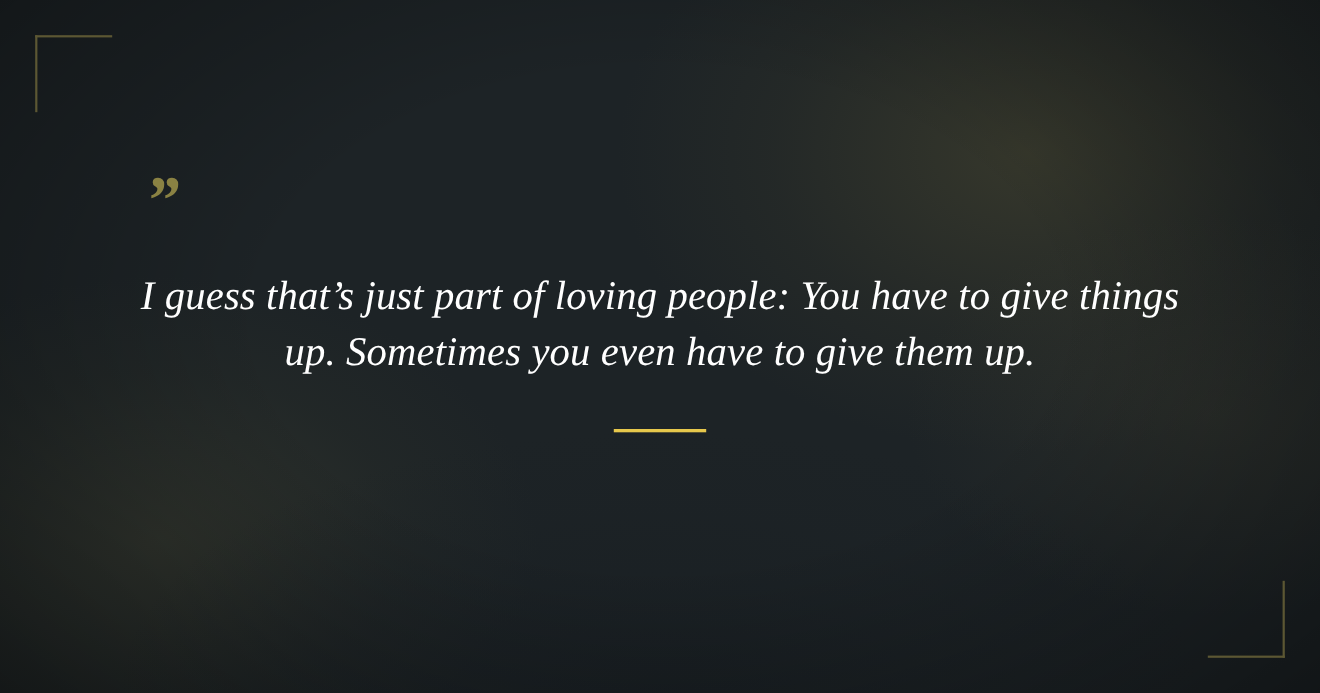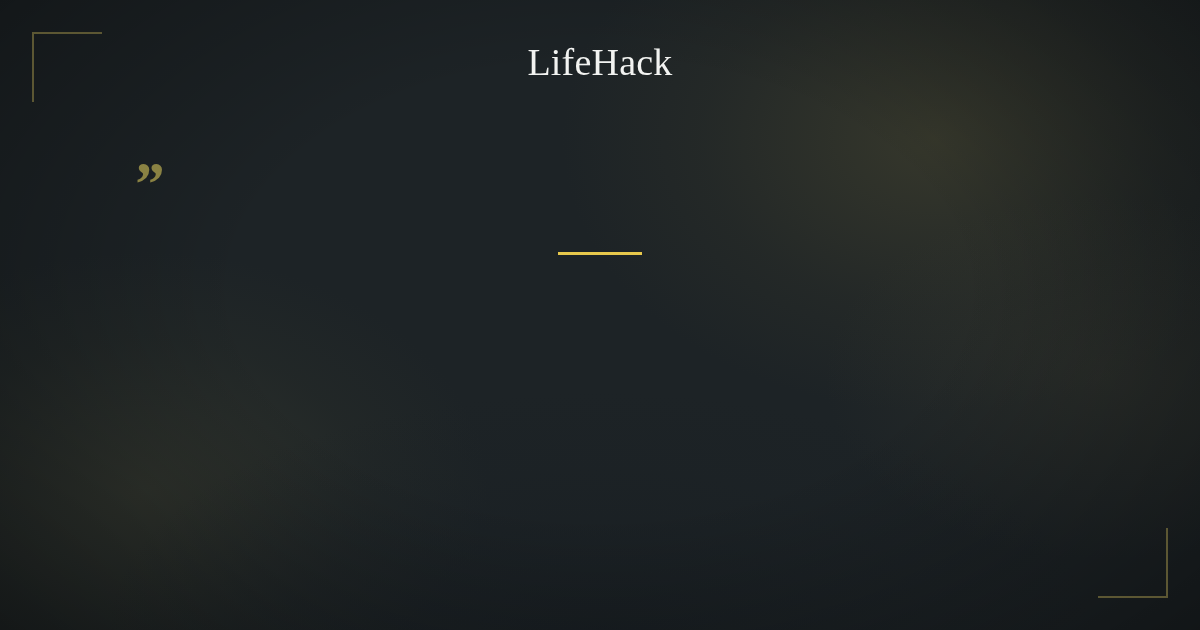--- a/index.html
+++ b/index.html
@@ -145,25 +145,25 @@
   <div class="bg-base"></div>
   <div class="bg-glow-a"></div>
   <div class="bg-glow-b"></div>
   <div class="bg-glow-c"></div>
   <div class="bg-glow-d"></div>
   <div class="bg-vignette"></div>
 
   <div class="corner corner-tl"></div>
   <div class="corner corner-br"></div>
 
-  <div class="logo">LifeHack</div>
 
   <div class="quote-wrap">
 
     <div class="quote-mark">”</div>
 
+    <div class="quote-text">I guess that’s just part of loving people: You have to give things up. Sometimes you even have to give them up.</div>
 
     <div class="divider"></div>
 
 
   </div>
 
 </div>
 
 </body></html>

